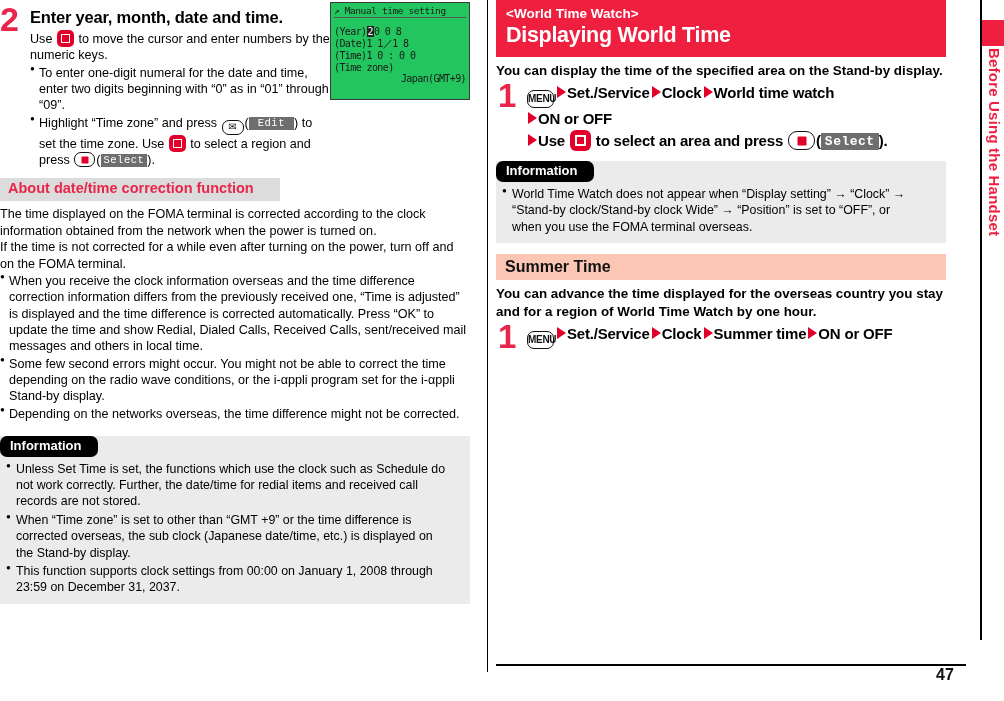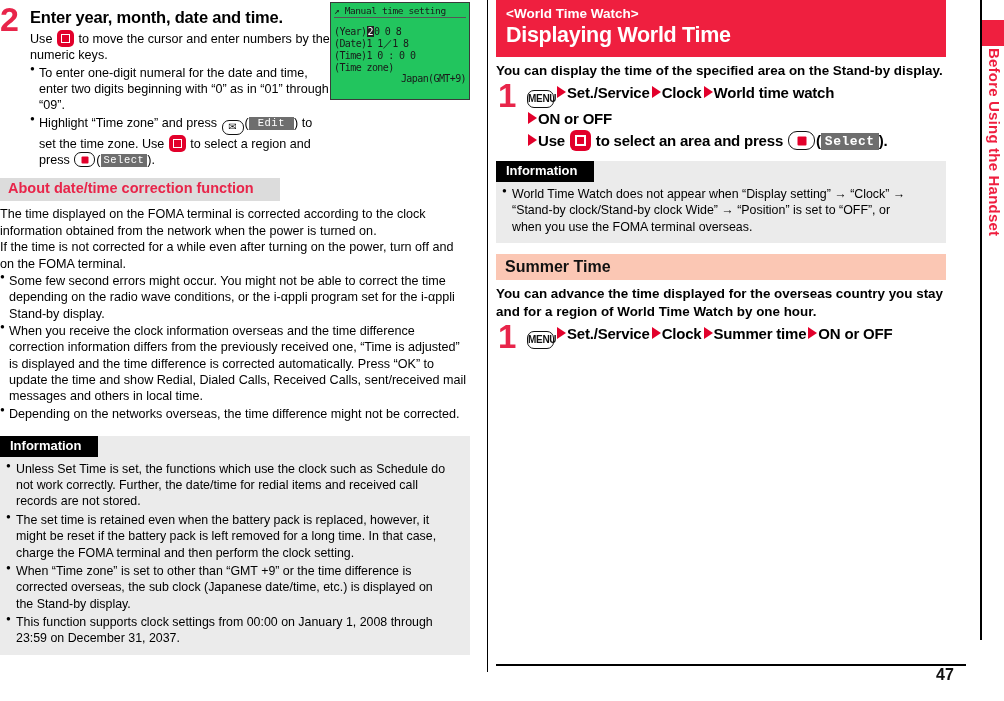--- a/index.html
+++ b/index.html
@@ -272,20 +272,21 @@
   }
   .info-head {
     display: inline-block;
     background: #000000;
     color: #ffffff;
     font-weight: bold;
     font-size: 13px;
     padding: 2px 16px 3px 10px;
     line-height: 1.2;
     margin-bottom: 2px;
+    border-radius: 7px;
   }
   .info-list {
     font-size: 12.4px;
     line-height: 1.32;
     padding: 0 24px 0 6px;
   }
   .info-list .bul { padding-left: 10px; margin-top: 2px; }
   .info-list .bul::before { font-size: 8px; top: 0px; }
 
   
@@ -409,31 +410,30 @@
     </div>
 
     <div style="margin-top:10px; width:280px;">
       <div class="bar-gray" style="width:280px;">About date/time correction function</div>
     </div>
 
     <div style="width:470px; margin-top:5px;">
       <p class="para" style="margin-top:0;">The time displayed on the FOMA terminal is corrected according to the clock information obtained from the network when the power is turned on.</p>
       <p class="para" style="margin-top:0;">If the time is not corrected for a while even after turning on the power, turn off and on the FOMA terminal.</p>
       <div class="para" style="margin-top:0;">
+        <div class="bul">When you receive the clock information overseas and the time difference correction information differs from the previously received one, “Time is adjusted” is displayed and the time difference is corrected automatically. Press “OK” to update the time and show Redial, Dialed Calls, Received Calls, sent/received mail messages and others in local time.</div>
         <div class="bul">Some few second errors might occur. You might not be able to correct the time depending on the radio wave conditions, or the i-αppli program set for the i-αppli Stand-by display.</div>
-        <div class="bul">When you receive the clock information overseas and the time difference correction information differs from the previously received one, “Time is adjusted” is displayed and the time difference is corrected automatically. Press “OK” to update the time and show Redial, Dialed Calls, Received Calls, sent/received mail messages and others in local time.</div>
         <div class="bul">Depending on the networks overseas, the time difference might not be corrected.</div>
       </div>
     </div>
 
     <div class="info-box" style="margin-top:14px; width:470px;">
       <div class="info-head">Information</div>
       <div class="info-list">
         <div class="bul">Unless Set Time is set, the functions which use the clock such as Schedule do not work correctly. Further, the date/time for redial items and received call records are not stored.</div>
-        <div class="bul">The set time is retained even when the battery pack is replaced, however, it might be reset if the battery pack is left removed for a long time. In that case, charge the FOMA terminal and then perform the clock setting.</div>
         <div class="bul">When “Time zone” is set to other than “GMT +9” or the time difference is corrected overseas, the sub clock (Japanese date/time, etc.) is displayed on the Stand-by display.</div>
         <div class="bul">This function supports clock settings from 00:00 on January 1, 2008 through 23:59 on December 31, 2037.</div>
       </div>
     </div>
 
   </div>
 
   <div class="col-divider"></div>
 
   <div class="col-right">

